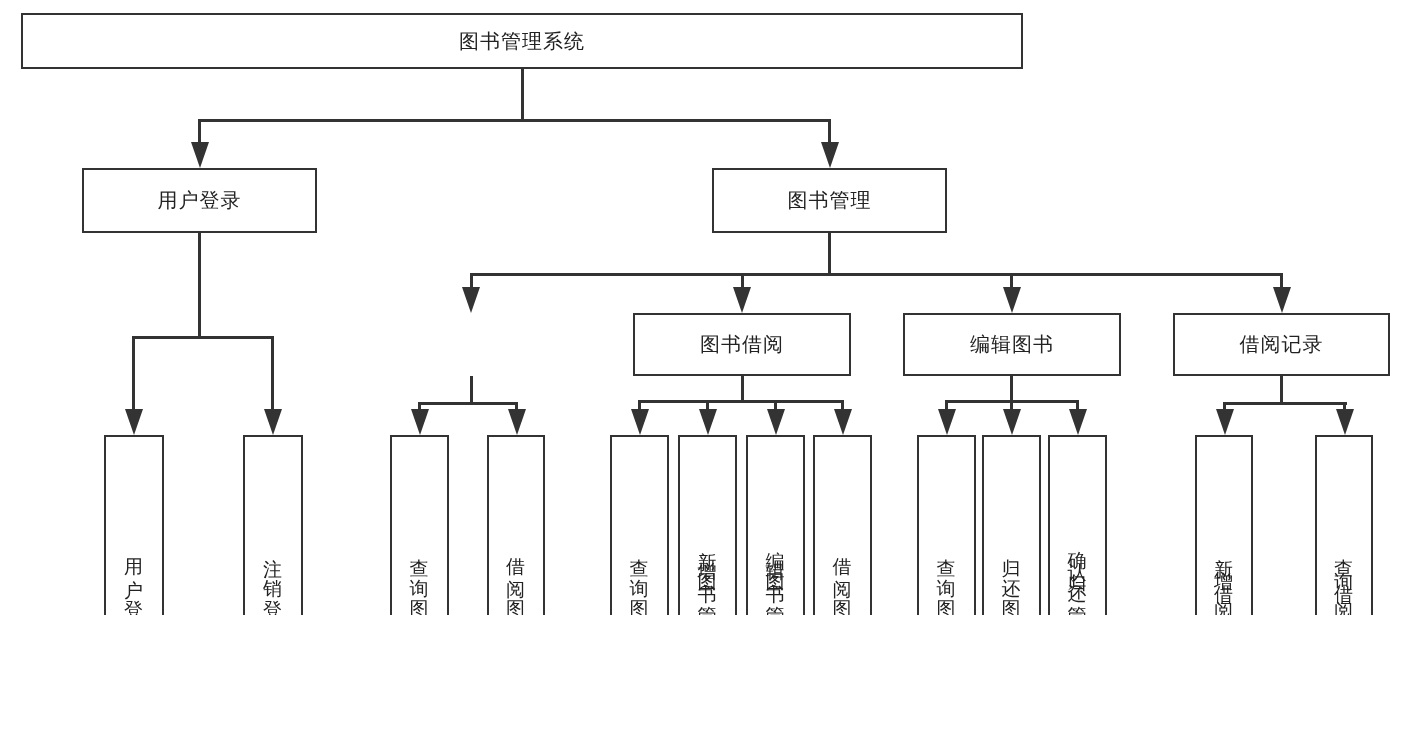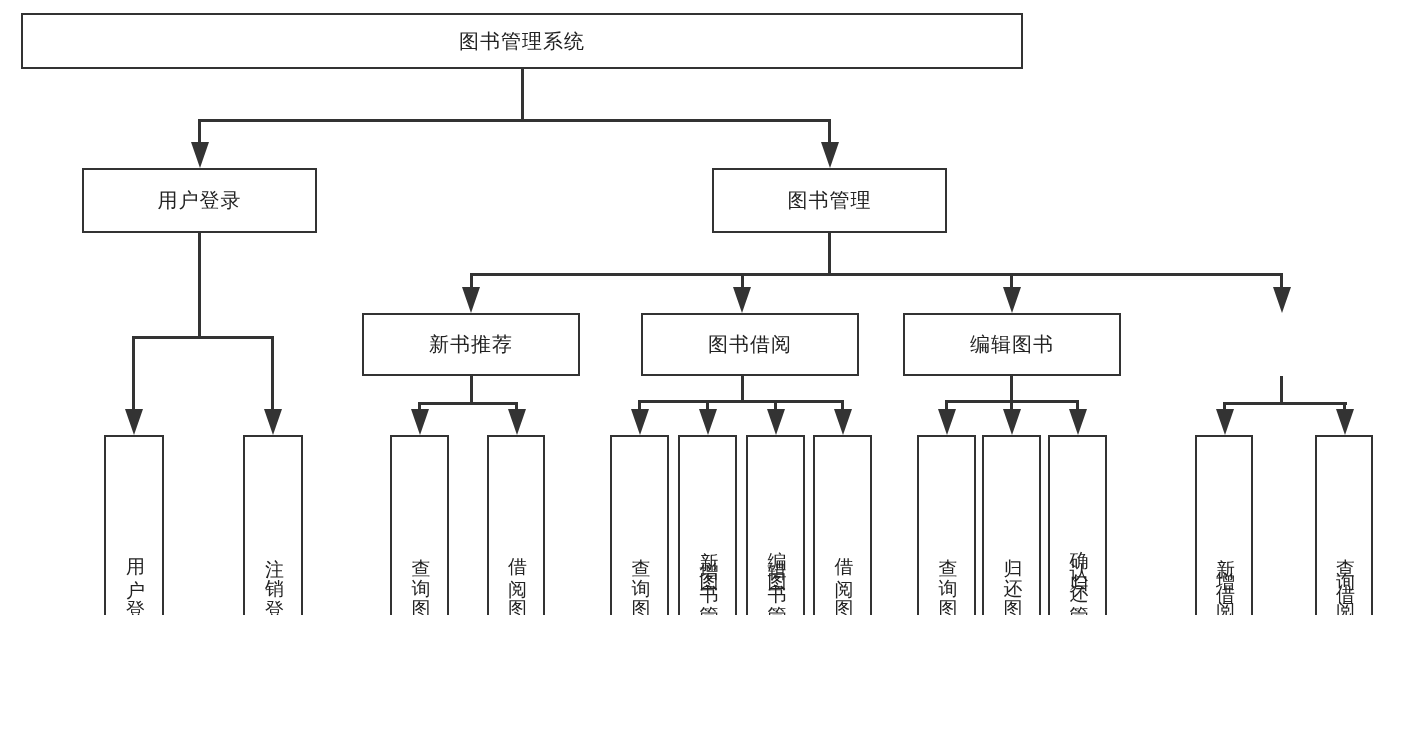--- a/index.html
+++ b/index.html
@@ -1,21 +1,21 @@
 <!DOCTYPE html>
 <html lang="zh" style="--line: #333333; --text: #222222; --background: #ffffff; --watermark: #a6a6a6; --bg: #ffffff;"><head>
 <meta charset="utf-8">
 <style>
   html, body { margin: 0; padding: 0; background: #ffffff; }
   #canvas {
     position: relative;
     width: 1405px;
     height: 615px;
     background: var(--bg, #ffffff);
-    font-family: Liberation Mono, monospace;
+    font-family: Liberation Serif, serif;
     overflow: hidden;
   }
   .box {
     position: absolute;
     box-sizing: border-box;
     border: 2.5px solid var(--line, #333333);
     background: #ffffff;
     display: flex;
     align-items: center;
     justify-content: center;
@@ -100,28 +100,28 @@
   <div class="hline" style="left:469.5px; top:273px; width:813.5px;"></div>
   <div class="vline" style="left:469.5px; top:273px; height:17px;"></div>
   <div class="arrow" style="left:462px; top:287px;"></div>
   <div class="vline" style="left:740.5px; top:273px; height:17px;"></div>
   <div class="arrow" style="left:733px; top:287px;"></div>
   <div class="vline" style="left:1010px; top:273px; height:17px;"></div>
   <div class="arrow" style="left:1002.5px; top:287px;"></div>
   <div class="vline" style="left:1280px; top:273px; height:17px;"></div>
   <div class="arrow" style="left:1272.5px; top:287px;"></div>
 
-  <div class="box" style="left:362px; top:313px; width:218px; height:63px;">
-    <span>新书推荐</span>
-  </div>
-  <div class="box" style="left:633px; top:313px; width:218px; height:63px;margin-left:8px;">
+  <div class="box" style="left:633px; top:313px; width:218px; height:63px;">
     <span>图书借阅</span>
   </div>
   <div class="box" style="left:903px; top:313px; width:218px; height:63px;">
     <span>编辑图书</span>
+  </div>
+  <div class="box" style="left:1173px; top:313px; width:217px; height:63px;">
+    <span>借阅记录</span>
   </div>
 
   <div class="vline" style="left:469.5px; top:376px; height:28px;"></div>
   <div class="hline" style="left:418px; top:402px; width:100px;"></div>
   <div class="vline" style="left:418px; top:402px; height:10px;"></div>
   <div class="arrow" style="left:410.5px; top:409px;"></div>
   <div class="vline" style="left:515px; top:402px; height:10px;"></div>
   <div class="arrow" style="left:507.5px; top:409px;"></div>
 
   <div class="vline" style="left:740.5px; top:376px; height:27px;"></div>

